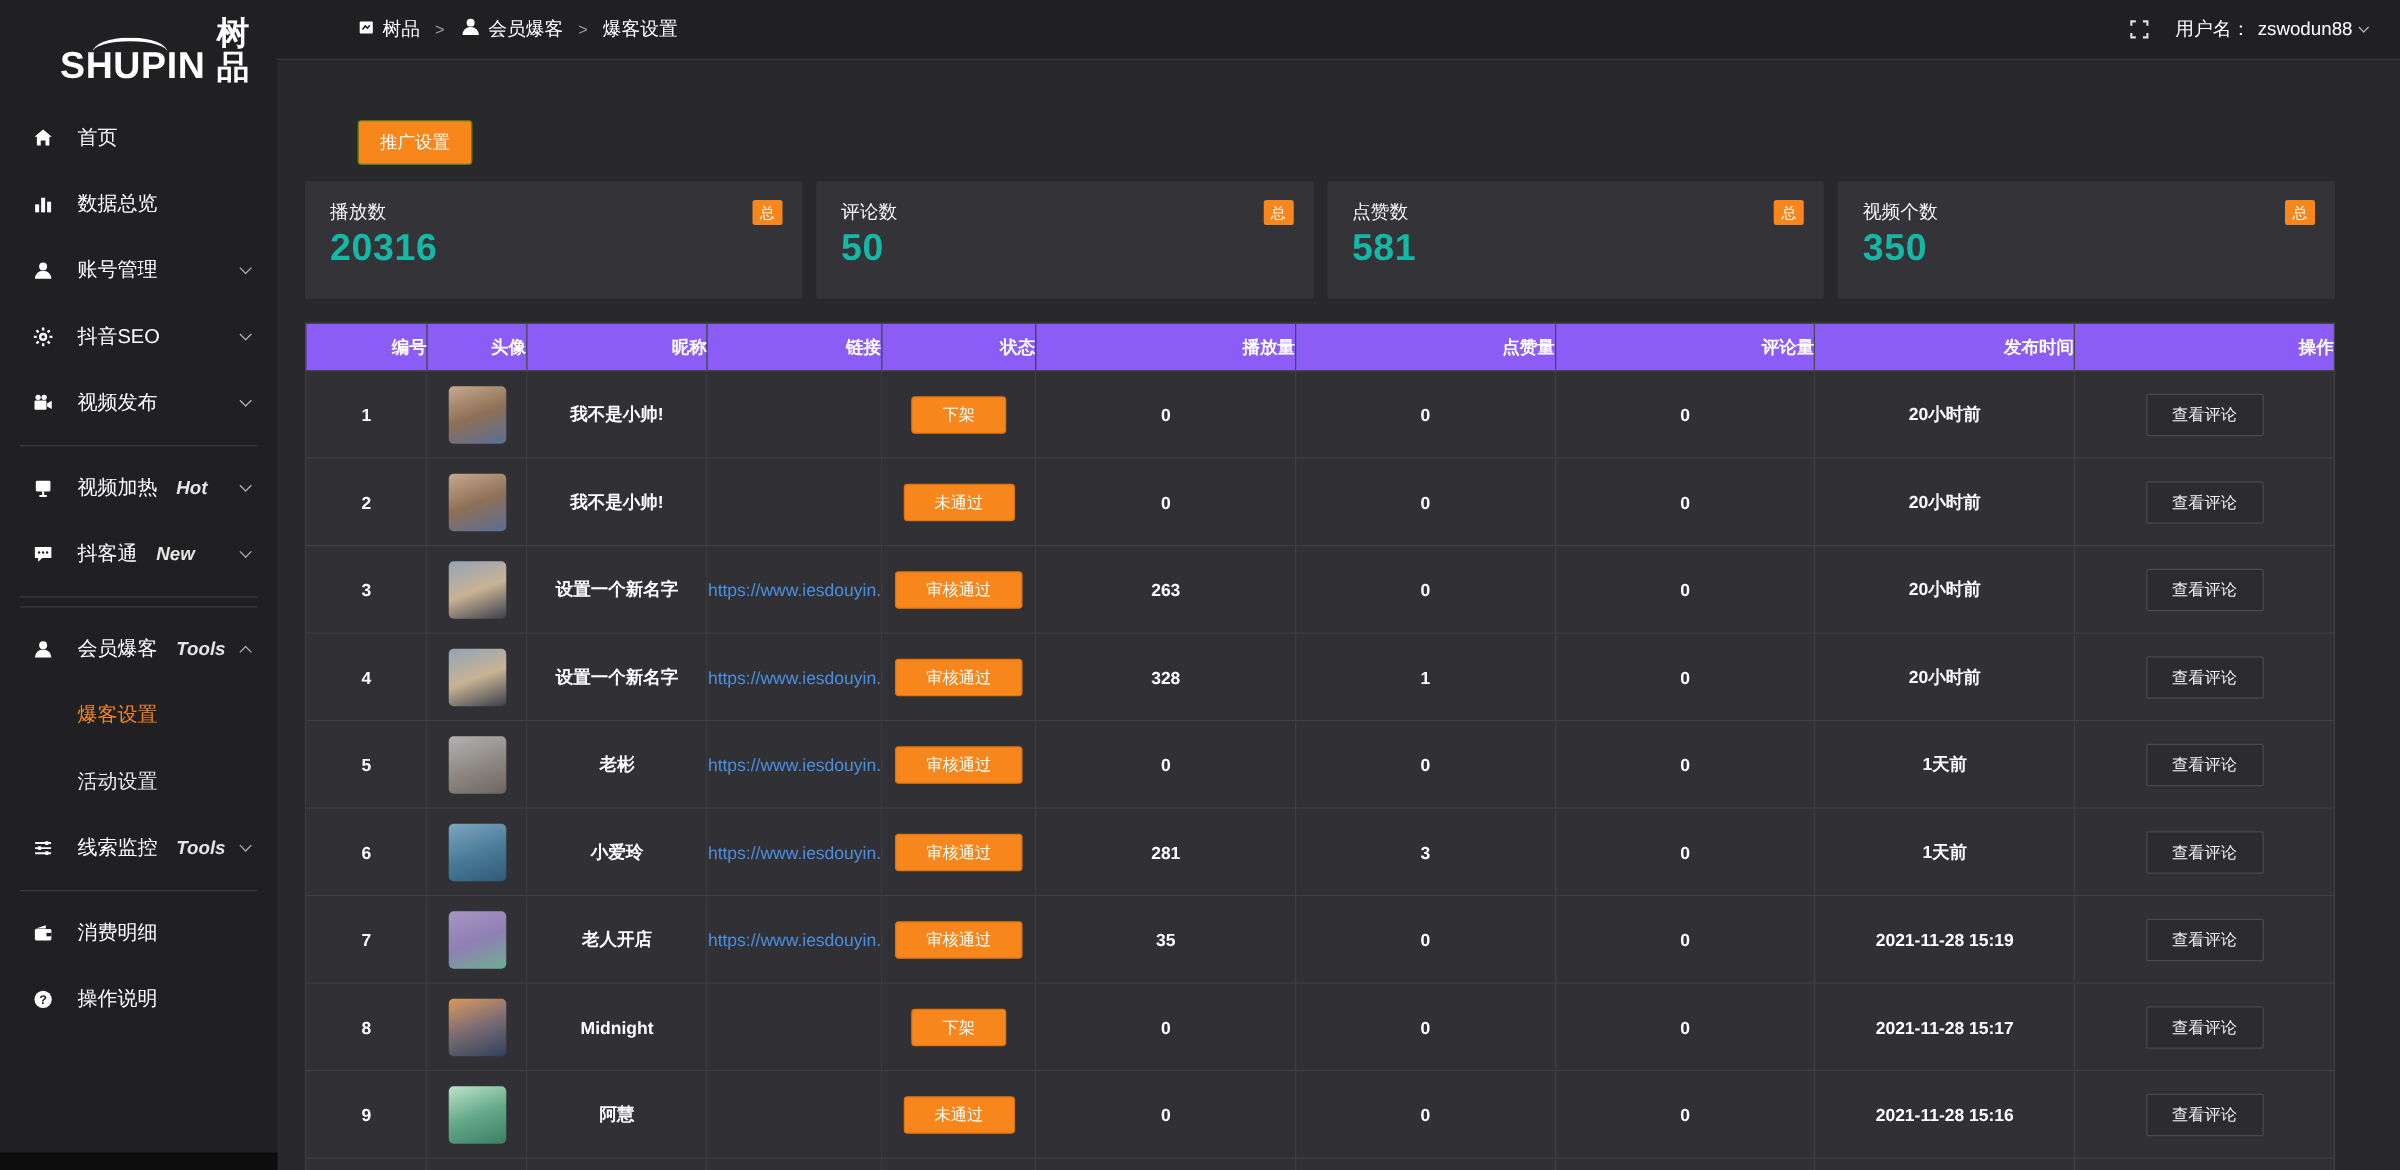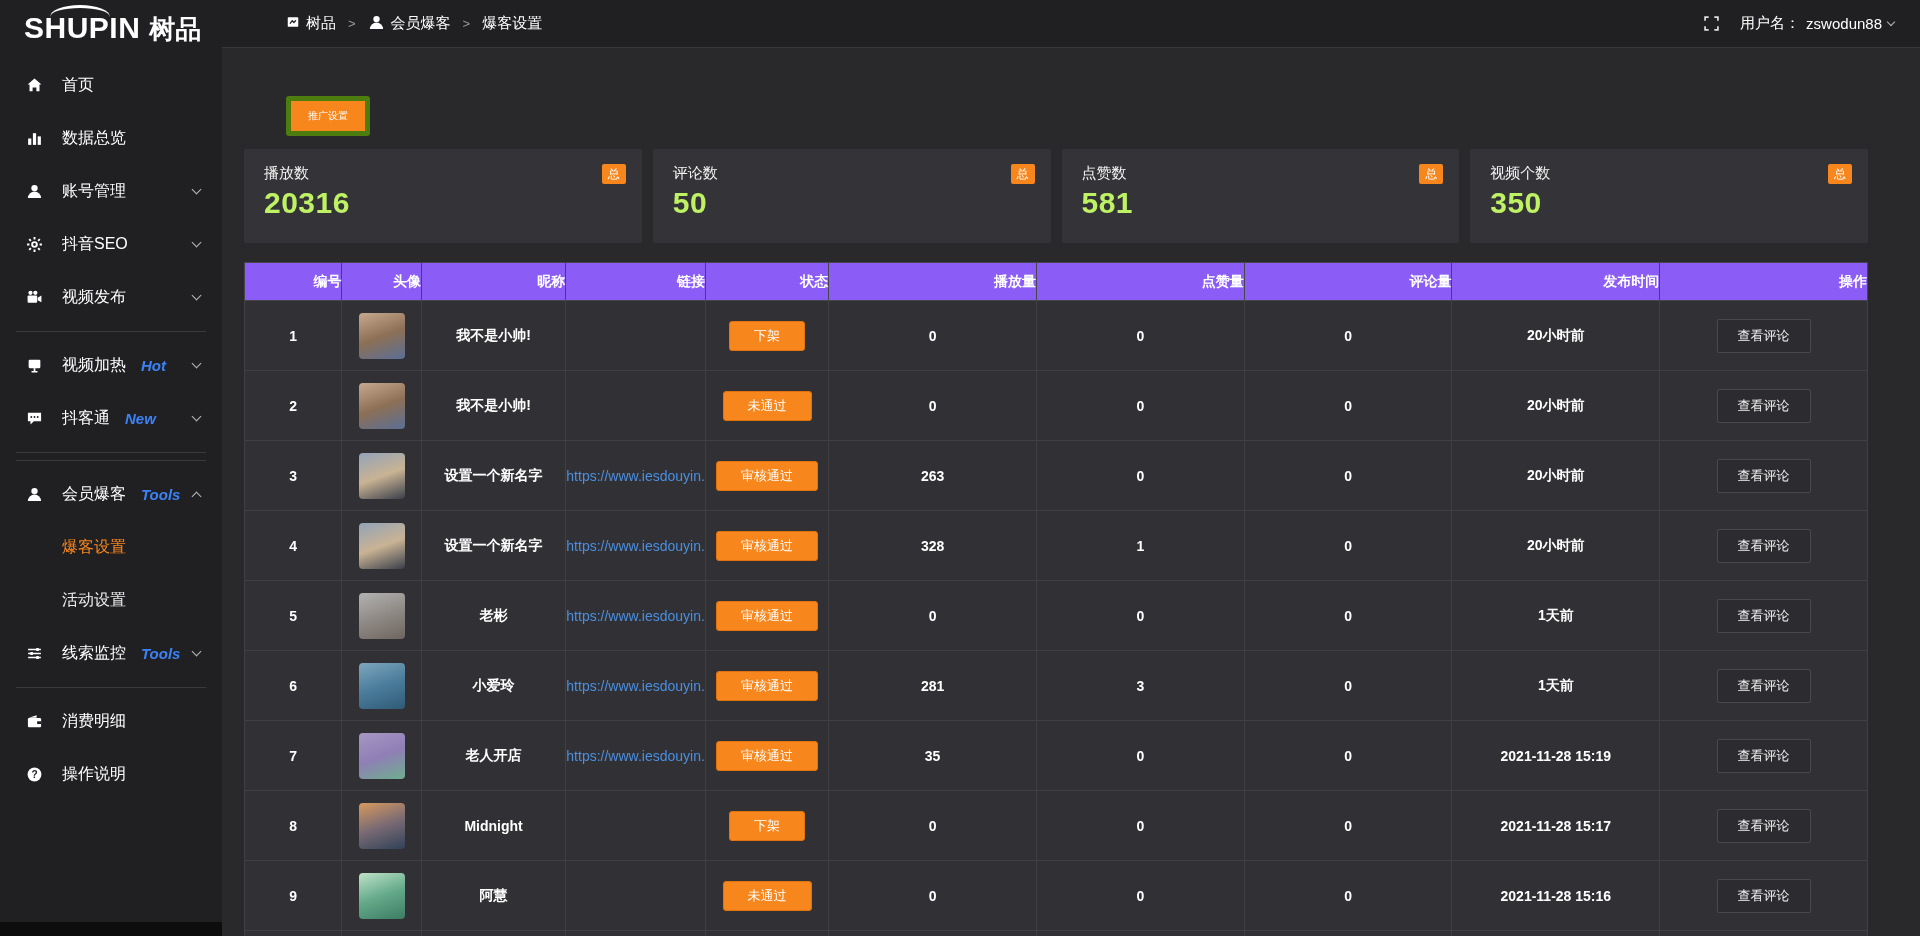--- a/index.html
+++ b/index.html
@@ -15,35 +15,35 @@
     width: 222px; height: 936px; flex-shrink: 0;
     background: #202023; position: relative; z-index: 2;
   }
   .sidebar::after {
     content:""; position:absolute; bottom:0; left:0; right:0;
     height:14px; background:#0d0d0e;
   }
   .logo { padding: 13px 0 6px 24px; display: flex; align-items: flex-end; gap: 9px; }
   .logo-en {
     font-size: 30px; font-weight: 800; letter-spacing: 0.5px;
-    line-height: 1; position: relative; color: #fff;
+    line-height: 1; position: relative; color: #fff; margin-left: 24px;
   }
   .logo-en::before {
     content:""; position:absolute; left: 22%; right: 26%; top: -8px; height: 9px;
     border-top: 3px solid #fff; border-radius: 50% 50% 0 0 / 100% 100% 0 0;
   }
   .logo-cn { font-size: 26px; font-weight: 700; color: #fff; line-height: 1.05; }
   .nav { padding-top: 10px; }
   .nav-item {
     display: flex; align-items: center; height: 53px;
     padding: 0 22px 0 26px; font-size: 16px; color: #fff; cursor: pointer;
   }
   .nav-icon { width: 19px; margin-right: 17px; display: inline-flex; align-items: center; }
   .nav-tag { font-style: italic; font-weight: 700; font-size: 15px; margin-left: 15px; }
-  .tag-red { color: #3b82f6; }
+  .tag-red { color: #e5e5e5; }
   .tag-gold { color: #f6b10a; }
   .chev {
     width: 7px; height: 7px; display: inline-block;
     border-right: 1.6px solid #b9b9b9; border-bottom: 1.6px solid #b9b9b9;
   }
   .chev-down { transform: rotate(45deg); margin-top: -4px; }
   .chev-up   { transform: rotate(-135deg); margin-top: 4px; }
   .nav-chev { margin-left: auto; }
   .nav-divider { height: 1px; background: #3a3a3e; margin: 7px 16px; }
   .nav-child {
@@ -63,31 +63,31 @@
   .crumb { display: inline-flex; align-items: center; gap: 6px; cursor: pointer; }
   .crumb-sep { color: #9a9a9a; font-size: 13px; }
   .topbar-right { display: flex; align-items: center; gap: 20px; }
   .fs-icon { display: inline-flex; cursor: pointer; }
   .username-wrap { display: inline-flex; align-items: center; gap: 6px; font-size: 15px; cursor: pointer; }
   .username-wrap .chev { width: 6px; height: 6px; }
   
   .content { flex: 1; padding: 0 52px 0 22px; }
   .promo-btn {
     margin: 48px 0 0 42px;
-    background: #f7861d; border: 5px solid #4d7c0f; color: #fff;
-    font-size: 10px; padding: 8px 17px; border-radius: 3px; cursor: pointer;
+    background: #f7861d; border: 1px solid #4d7c0f; color: #fff;
+    font-size: 14px; padding: 8px 17px; border-radius: 3px; cursor: pointer;
     font-family: inherit;
   }
   .stats { display: flex; gap: 11px; margin-top: 13px; }
   .stat-card {
     flex: 1; height: 94px; background: #343438; border-radius: 2px;
     position: relative; padding: 15px 20px;
   }
   .stat-label { font-size: 15px; color: #f4f4f4; }
-  .stat-value { font-size: 30px; font-weight: 700; color: #bef264; margin-top: 3px; letter-spacing: 0.5px; }
+  .stat-value { font-size: 30px; font-weight: 700; color: #14b8a6; margin-top: 3px; letter-spacing: 0.5px; }
   .stat-badge {
     position: absolute; top: 15px; right: 16px;
     background: #f7861d; color: #fff; font-size: 12px;
     padding: 4px 6px; border-radius: 2px; line-height: 1;
   }
   
   table.grid {
     width: 100%; margin-top: 19px;
     border-collapse: collapse; table-layout: fixed;
   }

